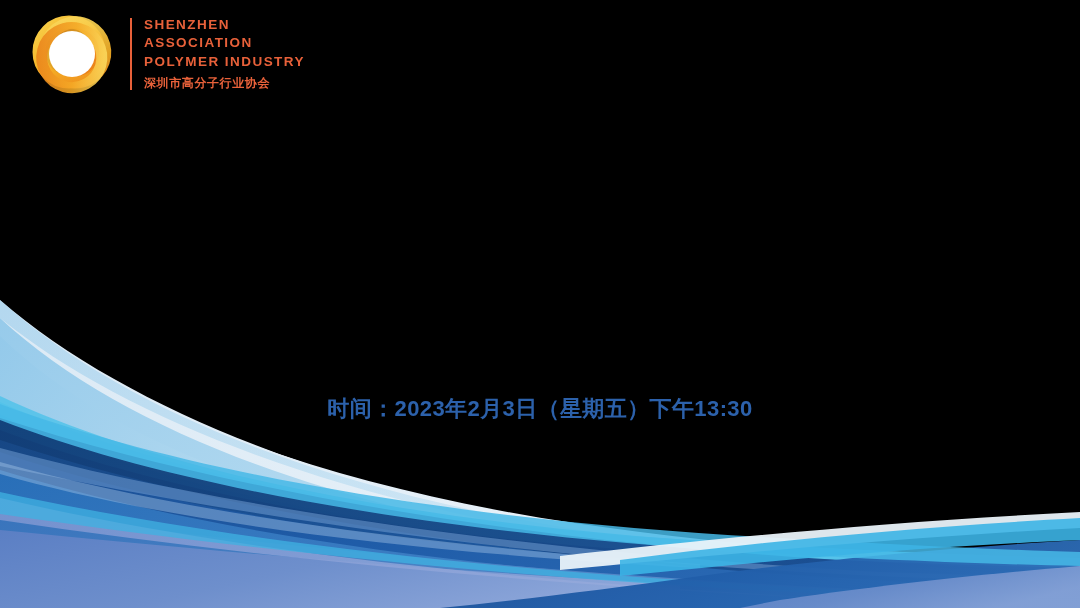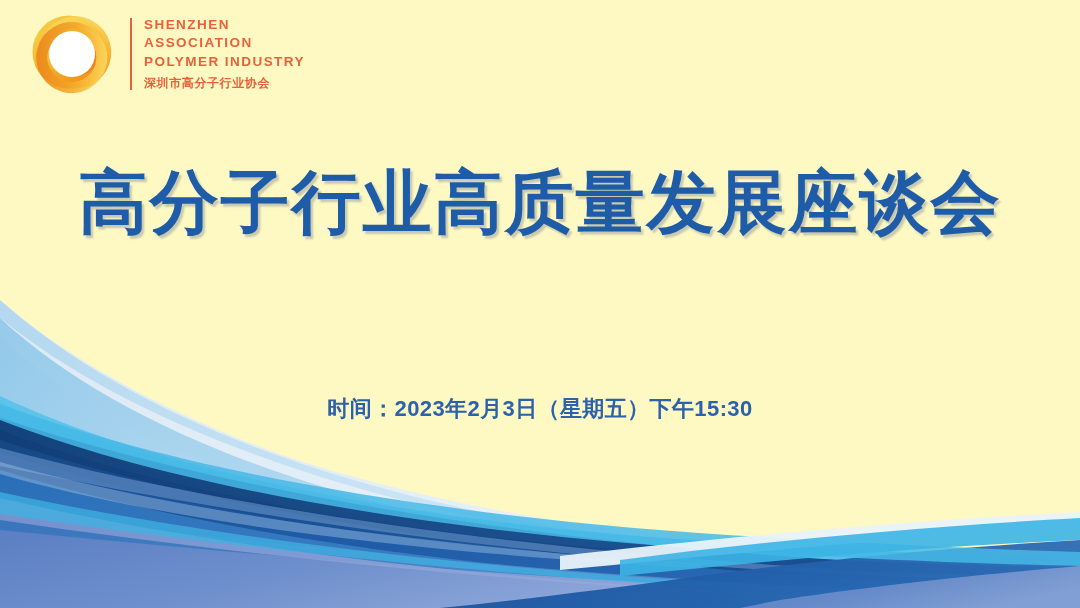--- a/index.html
+++ b/index.html
@@ -4,21 +4,21 @@
 <title>高分子行业高质量发展座谈会</title>
 <style>
   html,body{margin:0;padding:0;background:#ffffff;}
   body{
     width:1080px;height:608px;overflow:hidden;position:relative;
     font-family:"Liberation Sans","DejaVu Sans",sans-serif;
   }
 
   #slide{
     position:absolute;inset:0;width:1080px;height:608px;
-    background:#fef9c3;overflow:hidden;
+    background:#000000;overflow:hidden;
   }
 
   
   #waves{
     position:absolute;left:0;top:0;width:1080px;height:608px;
     pointer-events:none;
   }
 
   
   #brand{
@@ -247,19 +247,18 @@
 
     <div id="brand-text">
       <div class="brand-en">SHENZHEN</div>
       <div class="brand-en">ASSOCIATION</div>
       <div class="brand-en">POLYMER INDUSTRY</div>
       <div class="brand-cn">深圳市高分子行业协会</div>
     </div>
 
   </div>
 
-  <div id="title">高分子行业高质量发展座谈会</div>
 
   <div id="meta">
-    <div class="meta-line">时间：2023年2月3日（星期五）下午15:30</div>
+    <div class="meta-line">时间：2023年2月3日（星期五）下午13:30</div>
   </div>
 
 </div>
 
 </body></html>

